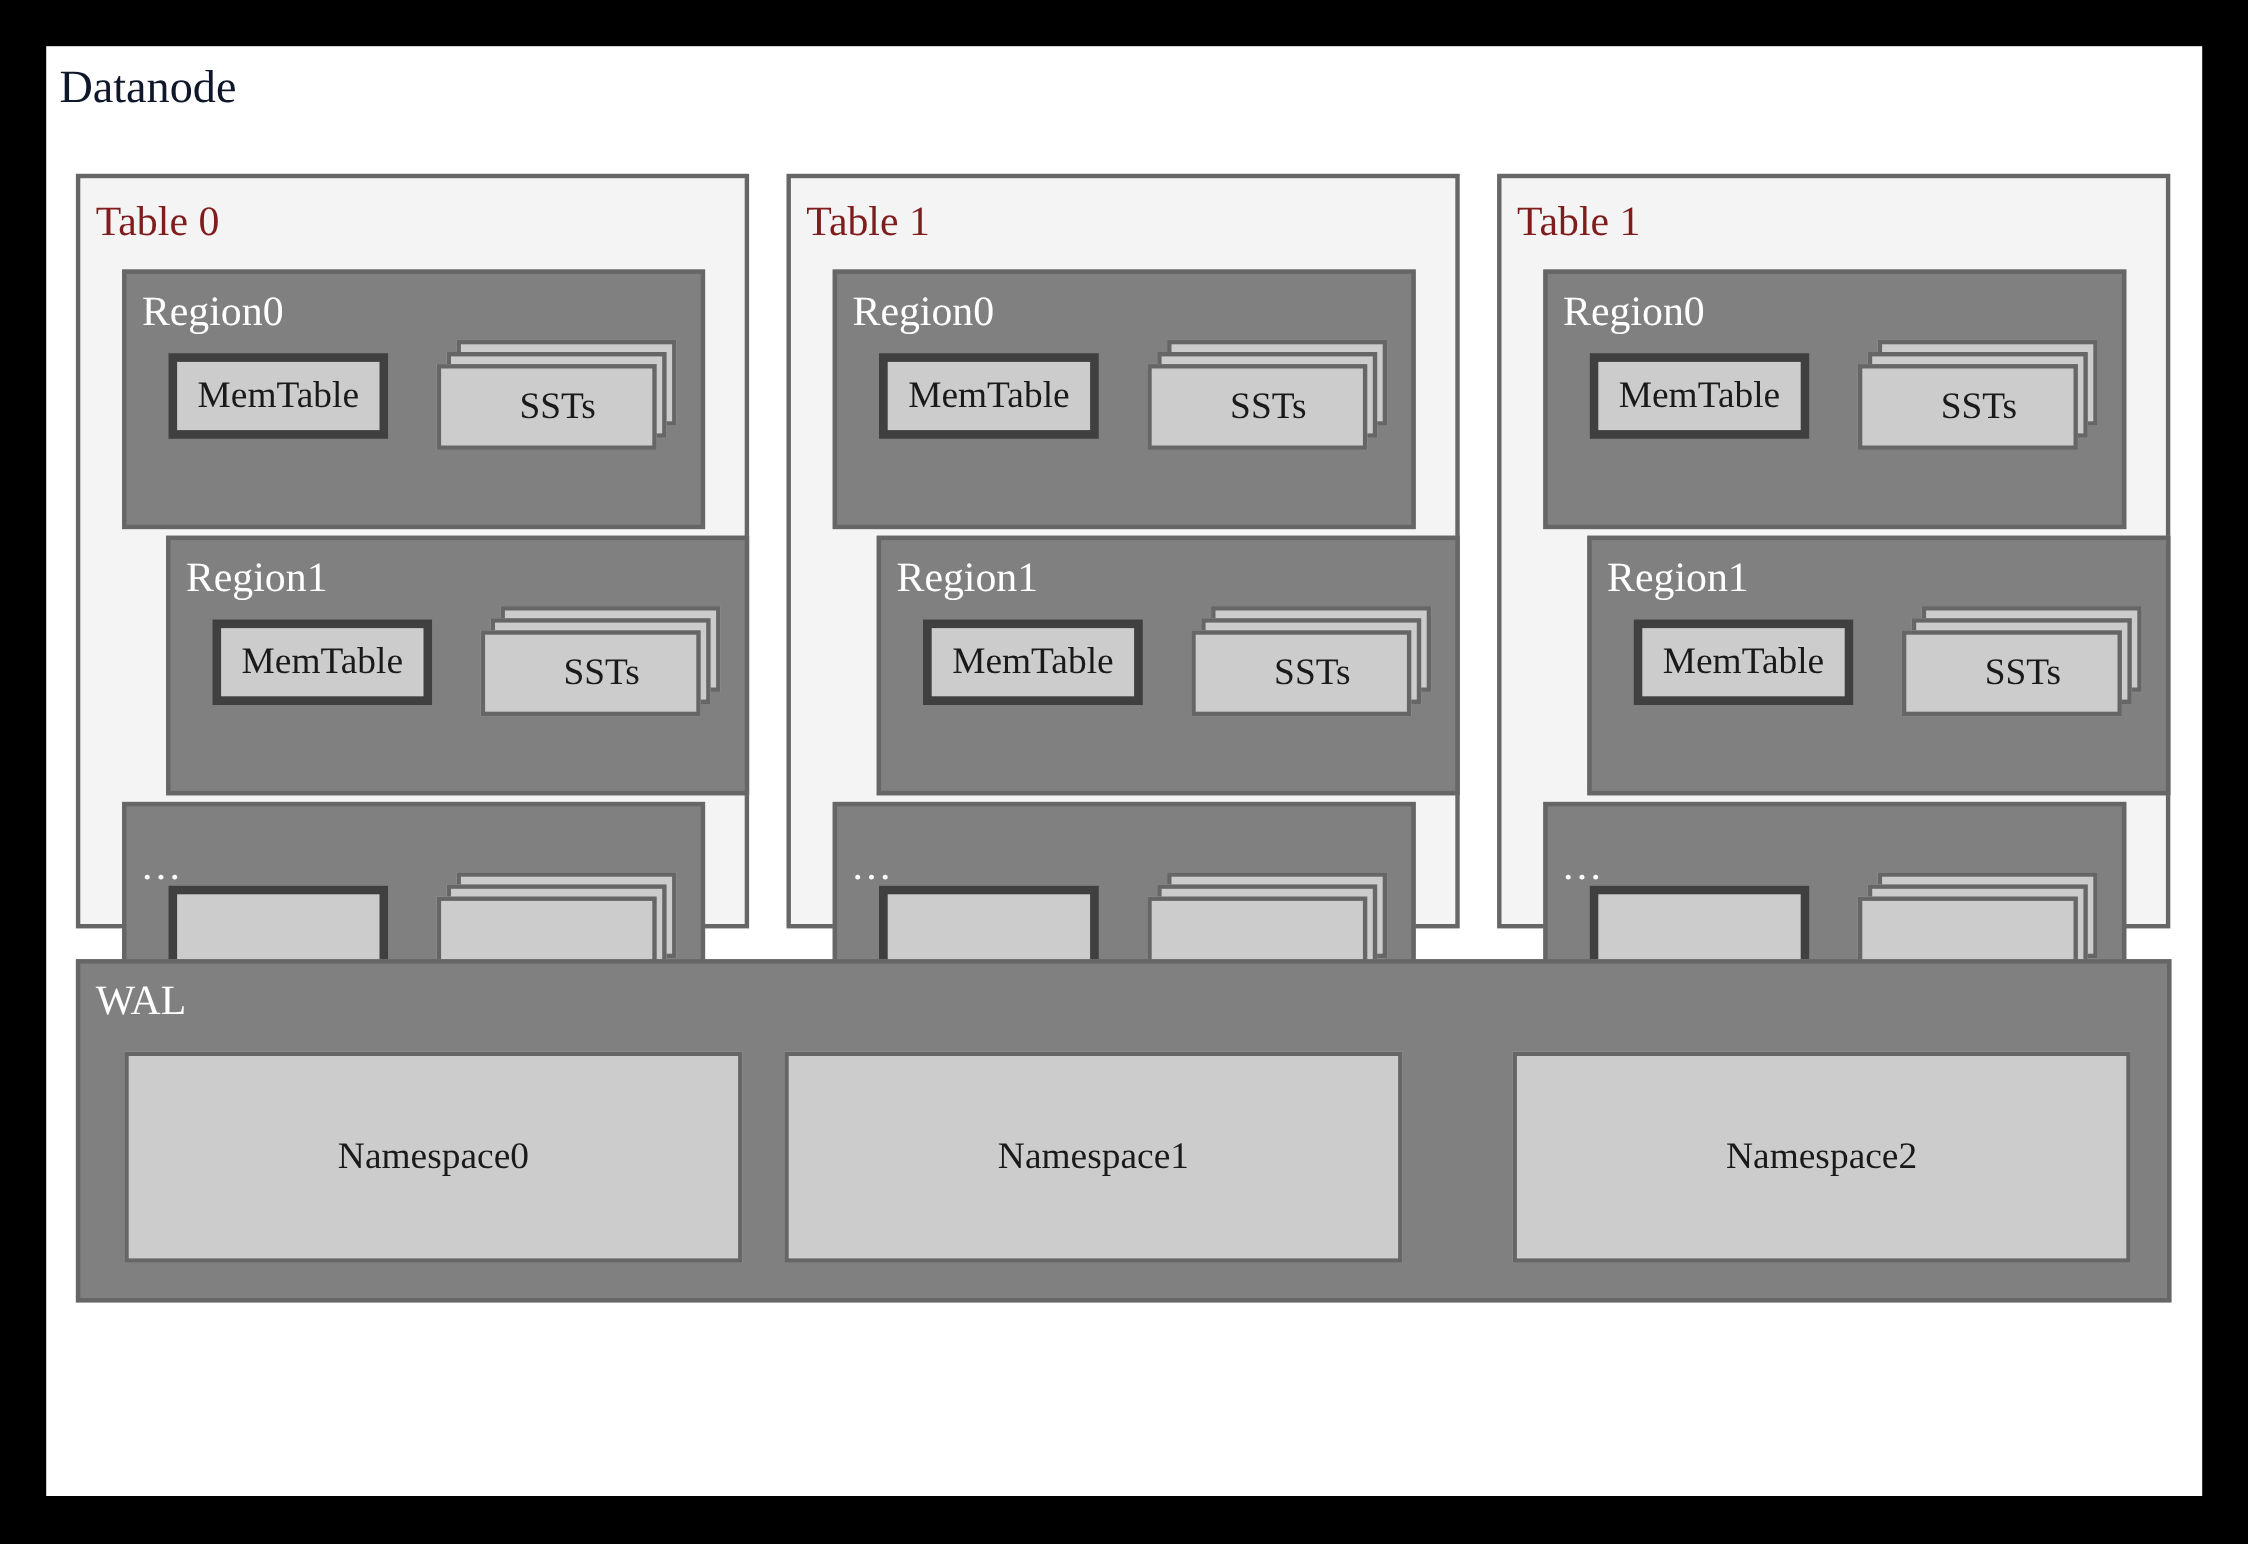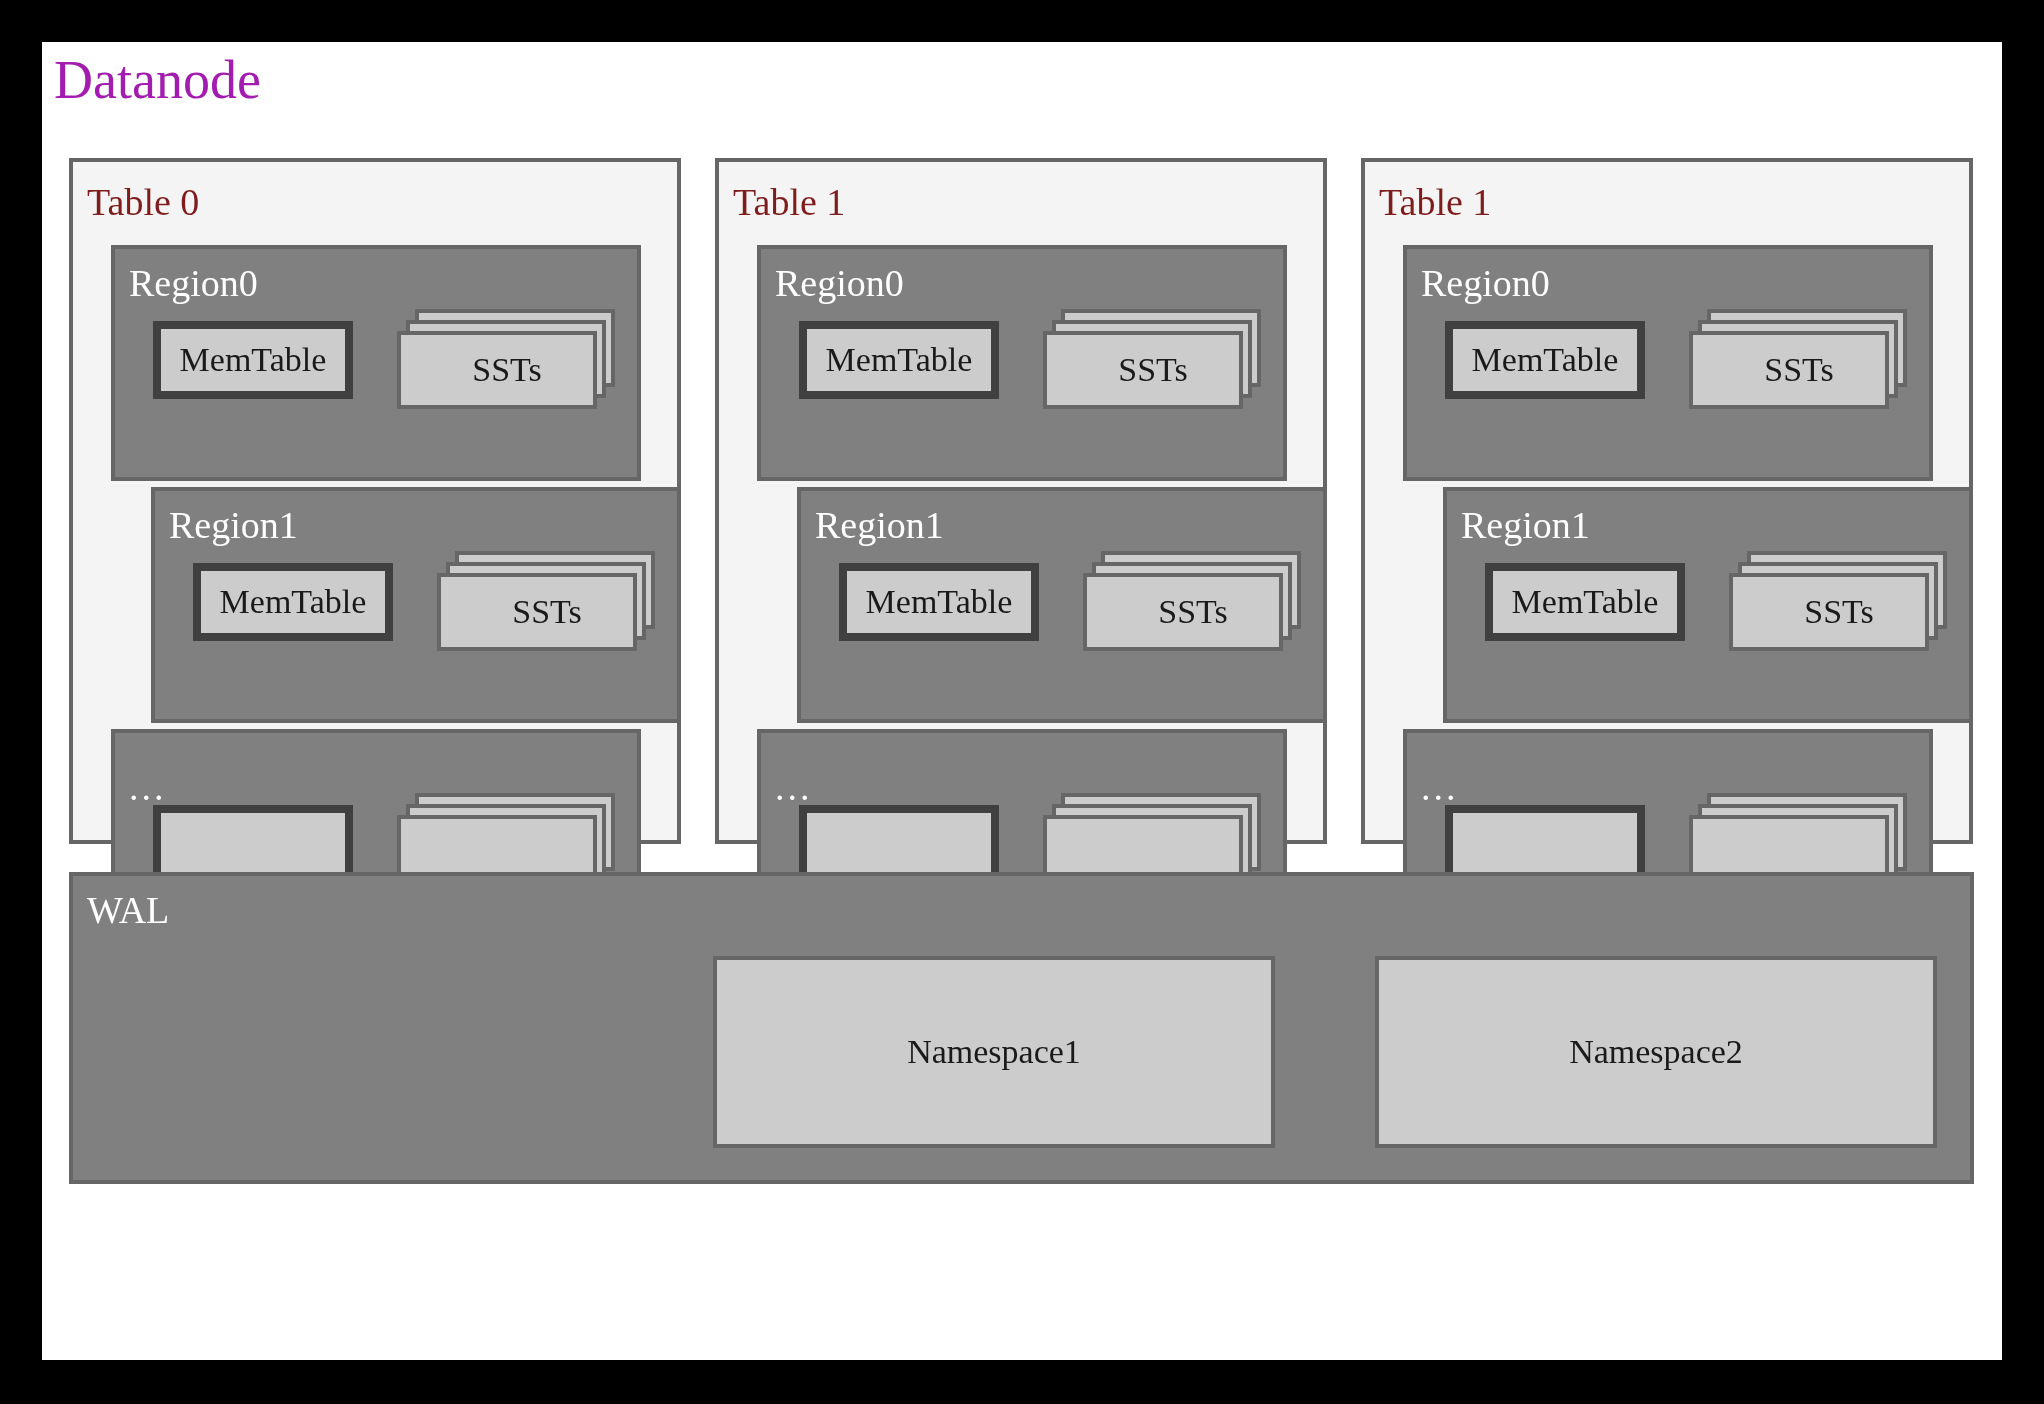--- a/index.html
+++ b/index.html
@@ -21,23 +21,23 @@
     width: 1960px;
     height: 1318px;
     background: #ffffff;
   }
 
   
   .datanode-title {
     position: absolute;
     left: 12px;
     top: 13px;
-    font-size: 54px;
+    font-size: 42px;
     line-height: 50px;
-    color: #a21caf;
+    color: #0f172a;
     white-space: nowrap;
   }
 
   
   .tables-row {
     position: absolute;
     left: 27px;
     top: 116px;
     width: 1905px;
     height: 686px;
@@ -324,20 +324,23 @@
           </div>
         </div>
       </div>
     </div>
 
   </div>
 
   <div class="wal">
     <div class="wal-label">WAL</div>
 
+    <div class="namespace n0">
+      <span class="lbl">Namespace0</span>
+    </div>
     <div class="namespace n1">
       <span class="lbl">Namespace1</span>
     </div>
     <div class="namespace n2">
       <span class="lbl">Namespace2</span>
     </div>
   </div>
 
 </div>
 

